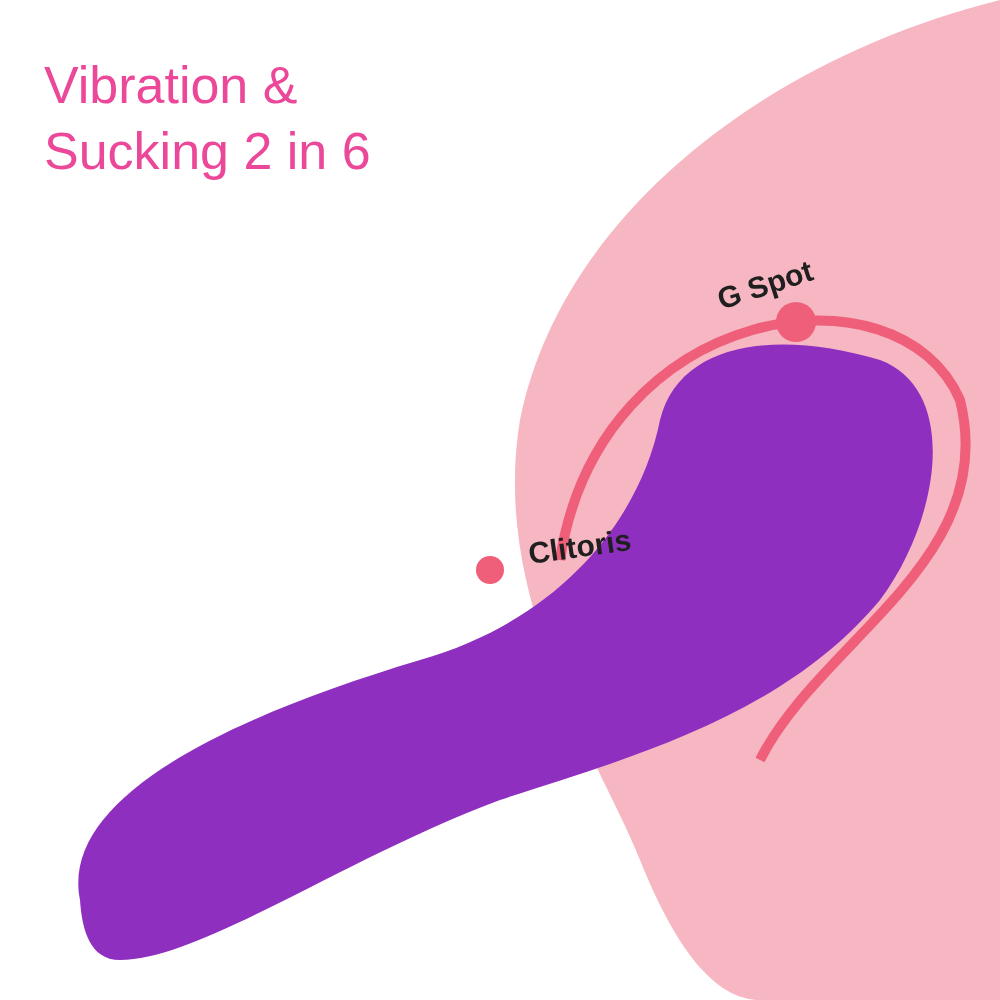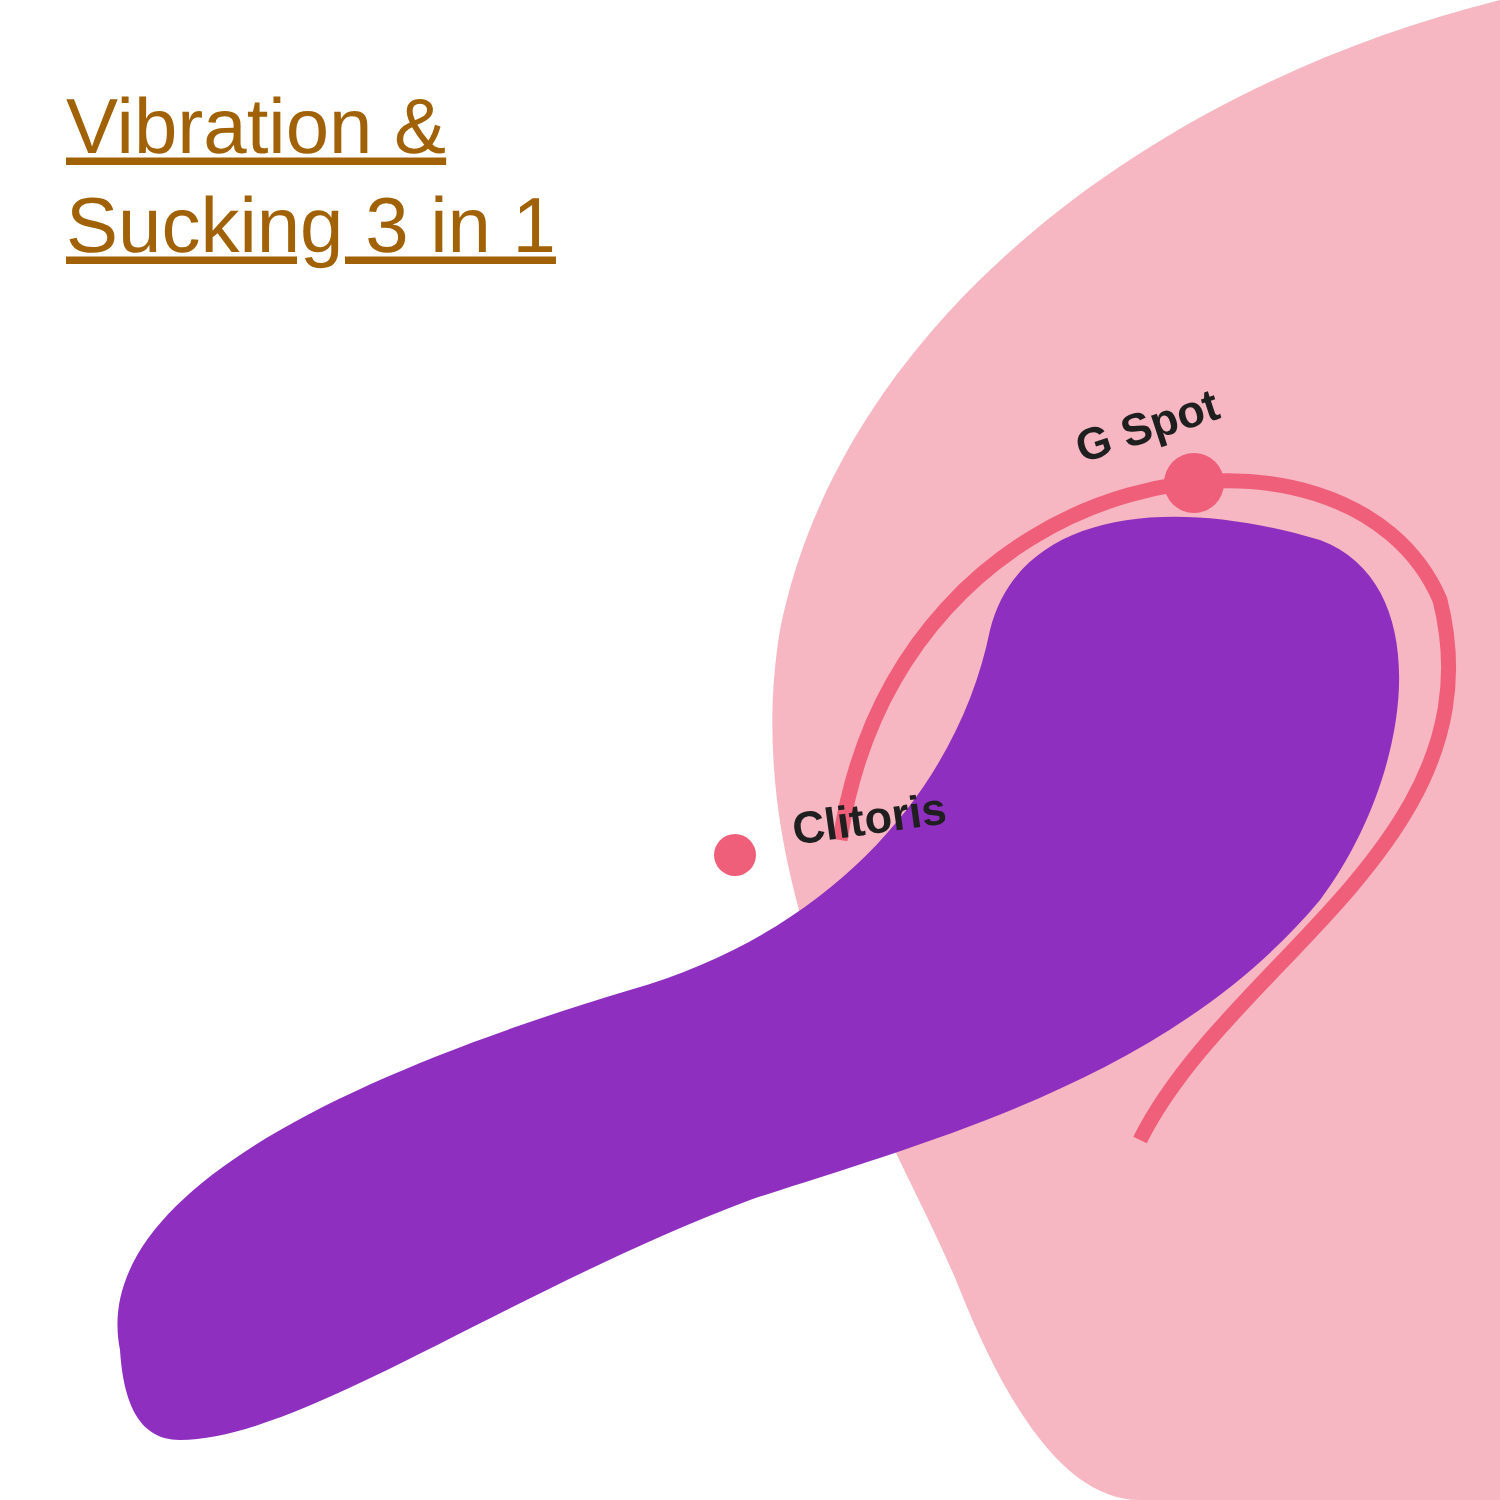--- a/index.html
+++ b/index.html
@@ -1,35 +1,35 @@
 <!DOCTYPE html>
 <html><head>
 <meta charset="utf-8">
 <style>
   html, body { margin:0; padding:0; }
   body { width:1000px; height:1000px; background:#ffffff; position:relative; overflow:hidden;
          font-family:"Liberation Sans", sans-serif; }
   .headline { position:absolute; left:44px; top:52px; font-size:52px; line-height:66px;
-              color:#a16207; font-weight:400;text-decoration:underline; }
+              color:#ec4899; font-weight:400; }
   .headline div { white-space:nowrap; }
   .bg-art { position:absolute; left:0; top:0; width:1000px; height:1000px; }
   .label { position:absolute; font-weight:700; color:#1f1f1f; font-size:30px; }
   .label-g { left:716px; top:268px; transform:rotate(-18deg); }
   .label-c { left:528px; top:530px; transform:rotate(-8deg); }
 </style>
 </head>
 <body>
 
 <svg class="bg-art" viewBox="0 0 1000 1000">
   <path d="M1000 0 C760 60 560 220 520 420 C490 600 600 760 640 860 C680 960 720 1000 760 1000 L1000 1000 Z" fill="#f6b7c2"></path>
   <path d="M560 560 C600 300 900 260 960 400 C1000 560 820 640 760 760" fill="none" stroke="#ef5f7a" stroke-width="10"></path>
   <path d="M80 900 C60 800 220 720 420 660 C560 620 640 520 660 420 C680 340 780 330 880 360 C960 390 940 520 880 600 C780 720 620 760 500 800 C340 860 200 960 120 960 C90 960 82 930 80 900 Z" fill="#8e2fc0"></path>
   <circle cx="796" cy="322" r="20" fill="#ef5f7a"></circle>
   <circle cx="490" cy="570" r="14" fill="#ef5f7a"></circle>
 </svg>
 
 <div class="headline">
   <div>Vibration &amp;</div>
-  <div>Sucking 3 in 1</div>
+  <div>Sucking 2 in 6</div>
 </div>
 
 <div class="label label-g">G Spot</div>
 <div class="label label-c">Clitoris</div>
 
 </body></html>

